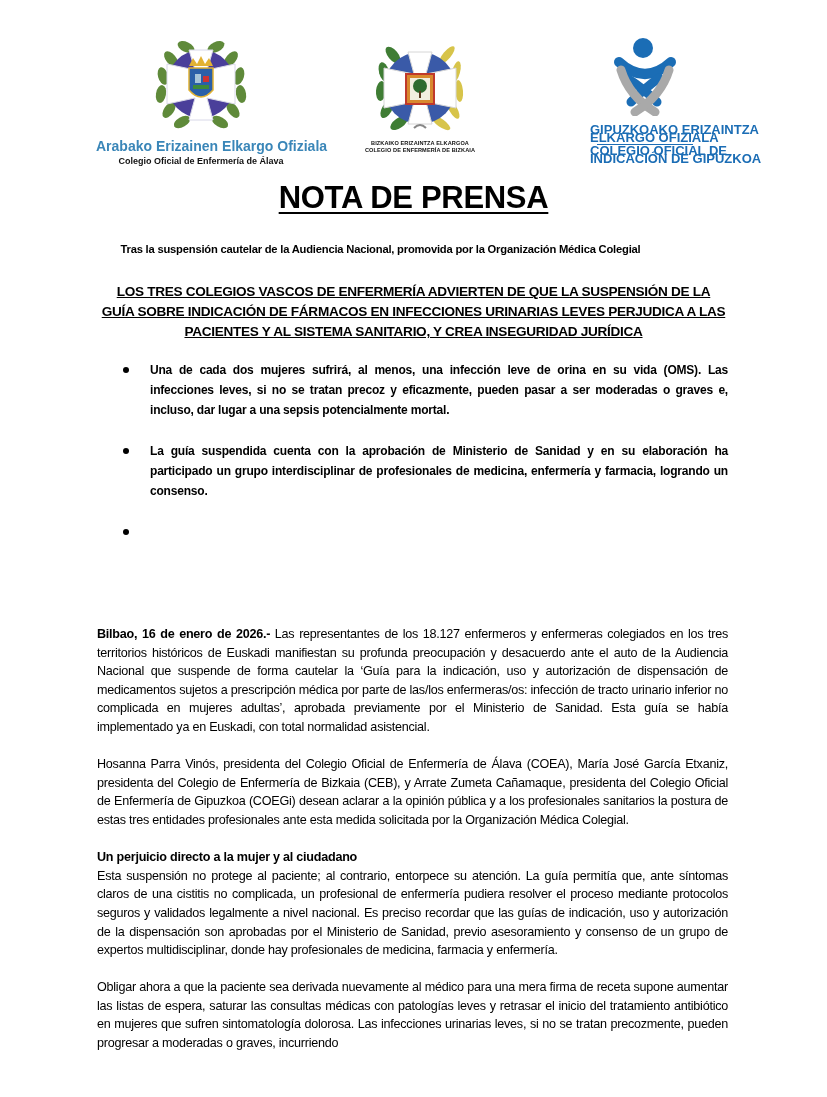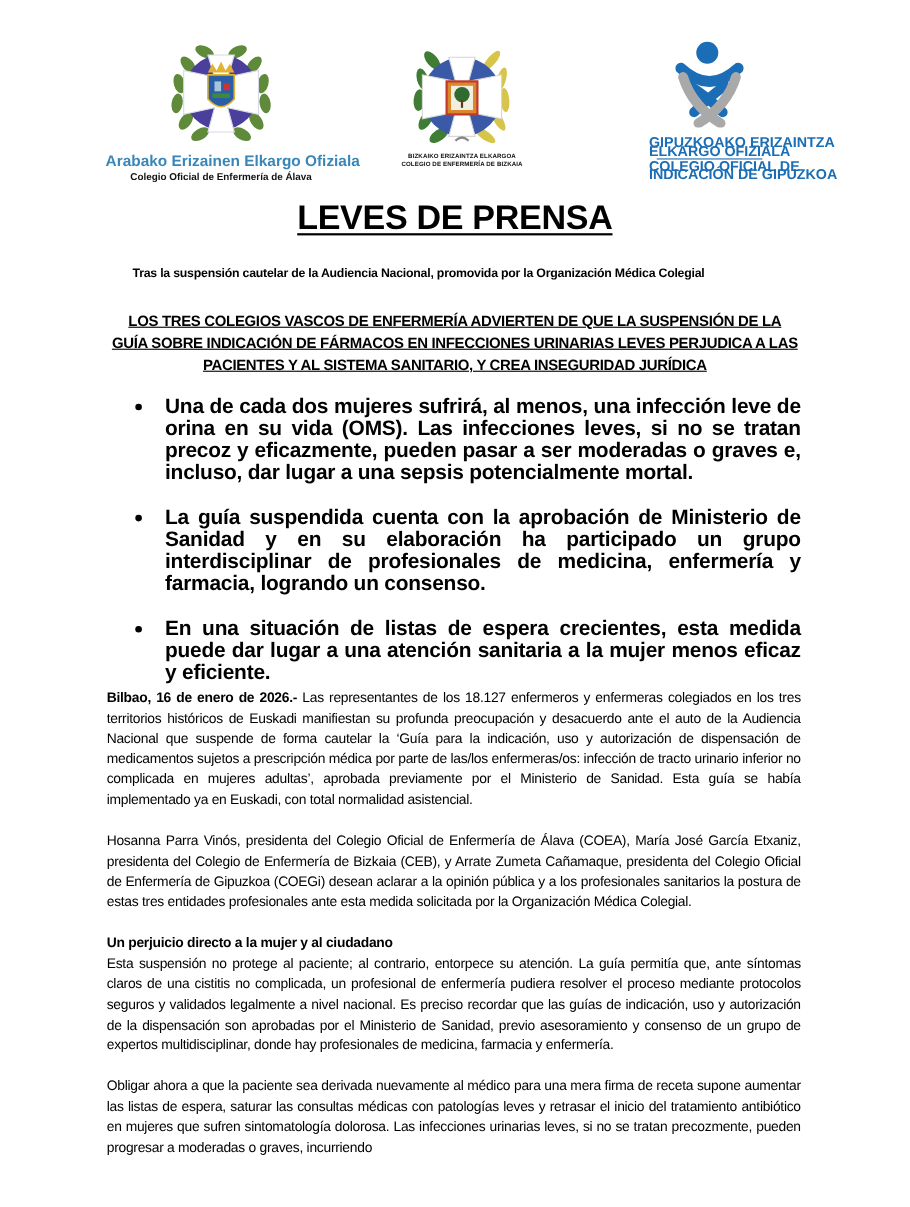--- a/index.html
+++ b/index.html
@@ -19,21 +19,21 @@
     .gip-sep { height: 1px; background: #1b6db5; width: 96px; margin: 2px auto; }
     .gip-txt2 { font-size: 13px; font-weight: bold; color: #1b6db5; line-height: 8px; white-space: nowrap; }
 
     
     .title { position: absolute; left: 0; width: 827px; top: 180px; text-align: center; font-family: "Liberation Sans Narrow", "Liberation Sans", sans-serif; font-weight: bold; font-size: 31px; text-decoration: underline; text-decoration-thickness: 2px; text-underline-offset: 4px; letter-spacing: -0.3px; }
     .subtitle { position: absolute; left: 0; width: 761px; top: 243px; text-align: center; font-weight: bold; font-size: 11.2px; letter-spacing: -0.2px; }
     .headline { position: absolute; left: 100px; width: 627px; top: 282px; text-align: center; font-weight: bold; font-size: 13.6px; line-height: 20px; text-decoration: underline; letter-spacing: -0.3px; }
 
     
     .bullets { position: absolute; left: 120px; width: 608px; top: 360px; margin: 0; padding: 0; list-style: none; }
-    .bullets li { position: relative; padding-left: 30px; font-weight: bold; font-size: 19px; line-height: 20px; text-align: justify; margin-bottom: 21px; letter-spacing: -0.2px; }
+    .bullets li { position: relative; padding-left: 30px; font-weight: bold; font-size: 12px; line-height: 20px; text-align: justify; margin-bottom: 21px; letter-spacing: -0.2px; }
     .bullet-dot { position: absolute; left: 3px; top: 7px; width: 6px; height: 6px; border-radius: 50%; background: #000; }
 
     
     .body-text { position: absolute; left: 97px; width: 631px; top: 604px; font-size: 12.6px; line-height: 18.6px; text-align: justify; letter-spacing: -0.25px; margin-top: 21px; }
     .body-text p { margin: 0 0 18.6px 0; }
     .body-text .lead { font-weight: bold; }
     .section-heading { font-weight: bold; display: block; }
   </style>
 </head>
 <body>
@@ -106,36 +106,35 @@
       <path d="M64 34 Q56 60 30 76" stroke="#a9a9a9" stroke-width="9" fill="none" stroke-linecap="round"></path>
     </svg>
     <div style="height:10px"></div>
     <div class="gip-txt1">GIPUZKOAKO ERIZAINTZA</div>
     <div class="gip-txt1">ELKARGO OFIZIALA</div>
     <div class="gip-sep"></div>
     <div class="gip-txt2">COLEGIO OFICIAL DE</div>
     <div class="gip-txt2">INDICACIÓN DE GIPUZKOA</div>
   </div>
 
-  <div class="title">LEVES DE PRENSA</div>
+  <div class="title">NOTA DE PRENSA</div>
   <div class="subtitle">Tras la suspensión cautelar de la Audiencia Nacional, promovida por la Organización Médica Colegial</div>
   <div class="headline">LOS TRES COLEGIOS VASCOS DE ENFERMERÍA ADVIERTEN DE QUE LA SUSPENSIÓN DE LA GUÍA SOBRE INDICACIÓN DE FÁRMACOS EN INFECCIONES URINARIAS LEVES PERJUDICA A LAS PACIENTES Y AL SISTEMA SANITARIO, Y CREA INSEGURIDAD JURÍDICA</div>
 
   <ul class="bullets">
     <li>
       <span class="bullet-dot"></span>
       <span>Una de cada dos mujeres sufrirá, al menos, una infección leve de orina en su vida (OMS). Las infecciones leves, si no se tratan precoz y eficazmente, pueden pasar a ser moderadas o graves e, incluso, dar lugar a una sepsis potencialmente mortal.</span>
     </li>
     <li>
       <span class="bullet-dot"></span>
       <span>La guía suspendida cuenta con la aprobación de Ministerio de Sanidad y en su elaboración ha participado un grupo interdisciplinar de profesionales de medicina, enfermería y farmacia, logrando un consenso.</span>
     </li>
     <li>
       <span class="bullet-dot"></span>
-      <span>En una situación de listas de espera crecientes, esta medida puede dar lugar a una atención sanitaria a la mujer menos eficaz y eficiente.</span>
     </li>
   </ul>
 
   <div class="body-text">
     <p><span class="lead">Bilbao, 16 de enero de 2026.-</span><span> Las representantes de los 18.127 enfermeros y enfermeras colegiados en los tres territorios históricos de Euskadi manifiestan su profunda preocupación y desacuerdo ante el auto de la Audiencia Nacional que suspende de forma cautelar la ‘Guía para la indicación, uso y autorización de dispensación de medicamentos sujetos a prescripción médica por parte de las/los enfermeras/os: infección de tracto urinario inferior no complicada en mujeres adultas’, aprobada previamente por el Ministerio de Sanidad. Esta guía se había implementado ya en Euskadi, con total normalidad asistencial.</span></p>
     <p>Hosanna Parra Vinós, presidenta del Colegio Oficial de Enfermería de Álava (COEA), María José García Etxaniz, presidenta del Colegio de Enfermería de Bizkaia (CEB), y Arrate Zumeta Cañamaque, presidenta del Colegio Oficial de Enfermería de Gipuzkoa (COEGi) desean aclarar a la opinión pública y a los profesionales sanitarios la postura de estas tres entidades profesionales ante esta medida solicitada por la Organización Médica Colegial.</p>
     <p><span class="section-heading">Un perjuicio directo a la mujer y al ciudadano</span><span>Esta suspensión no protege al paciente; al contrario, entorpece su atención. La guía permitía que, ante síntomas claros de una cistitis no complicada, un profesional de enfermería pudiera resolver el proceso mediante protocolos seguros y validados legalmente a nivel nacional. Es preciso recordar que las guías de indicación, uso y autorización de la dispensación son aprobadas por el Ministerio de Sanidad, previo asesoramiento y consenso de un grupo de expertos multidisciplinar, donde hay profesionales de medicina, farmacia y enfermería.</span></p>
     <p>Obligar ahora a que la paciente sea derivada nuevamente al médico para una mera firma de receta supone aumentar las listas de espera, saturar las consultas médicas con patologías leves y retrasar el inicio del tratamiento antibiótico en mujeres que sufren sintomatología dolorosa. Las infecciones urinarias leves, si no se tratan precozmente, pueden progresar a moderadas o graves, incurriendo</p>
   </div>
 

